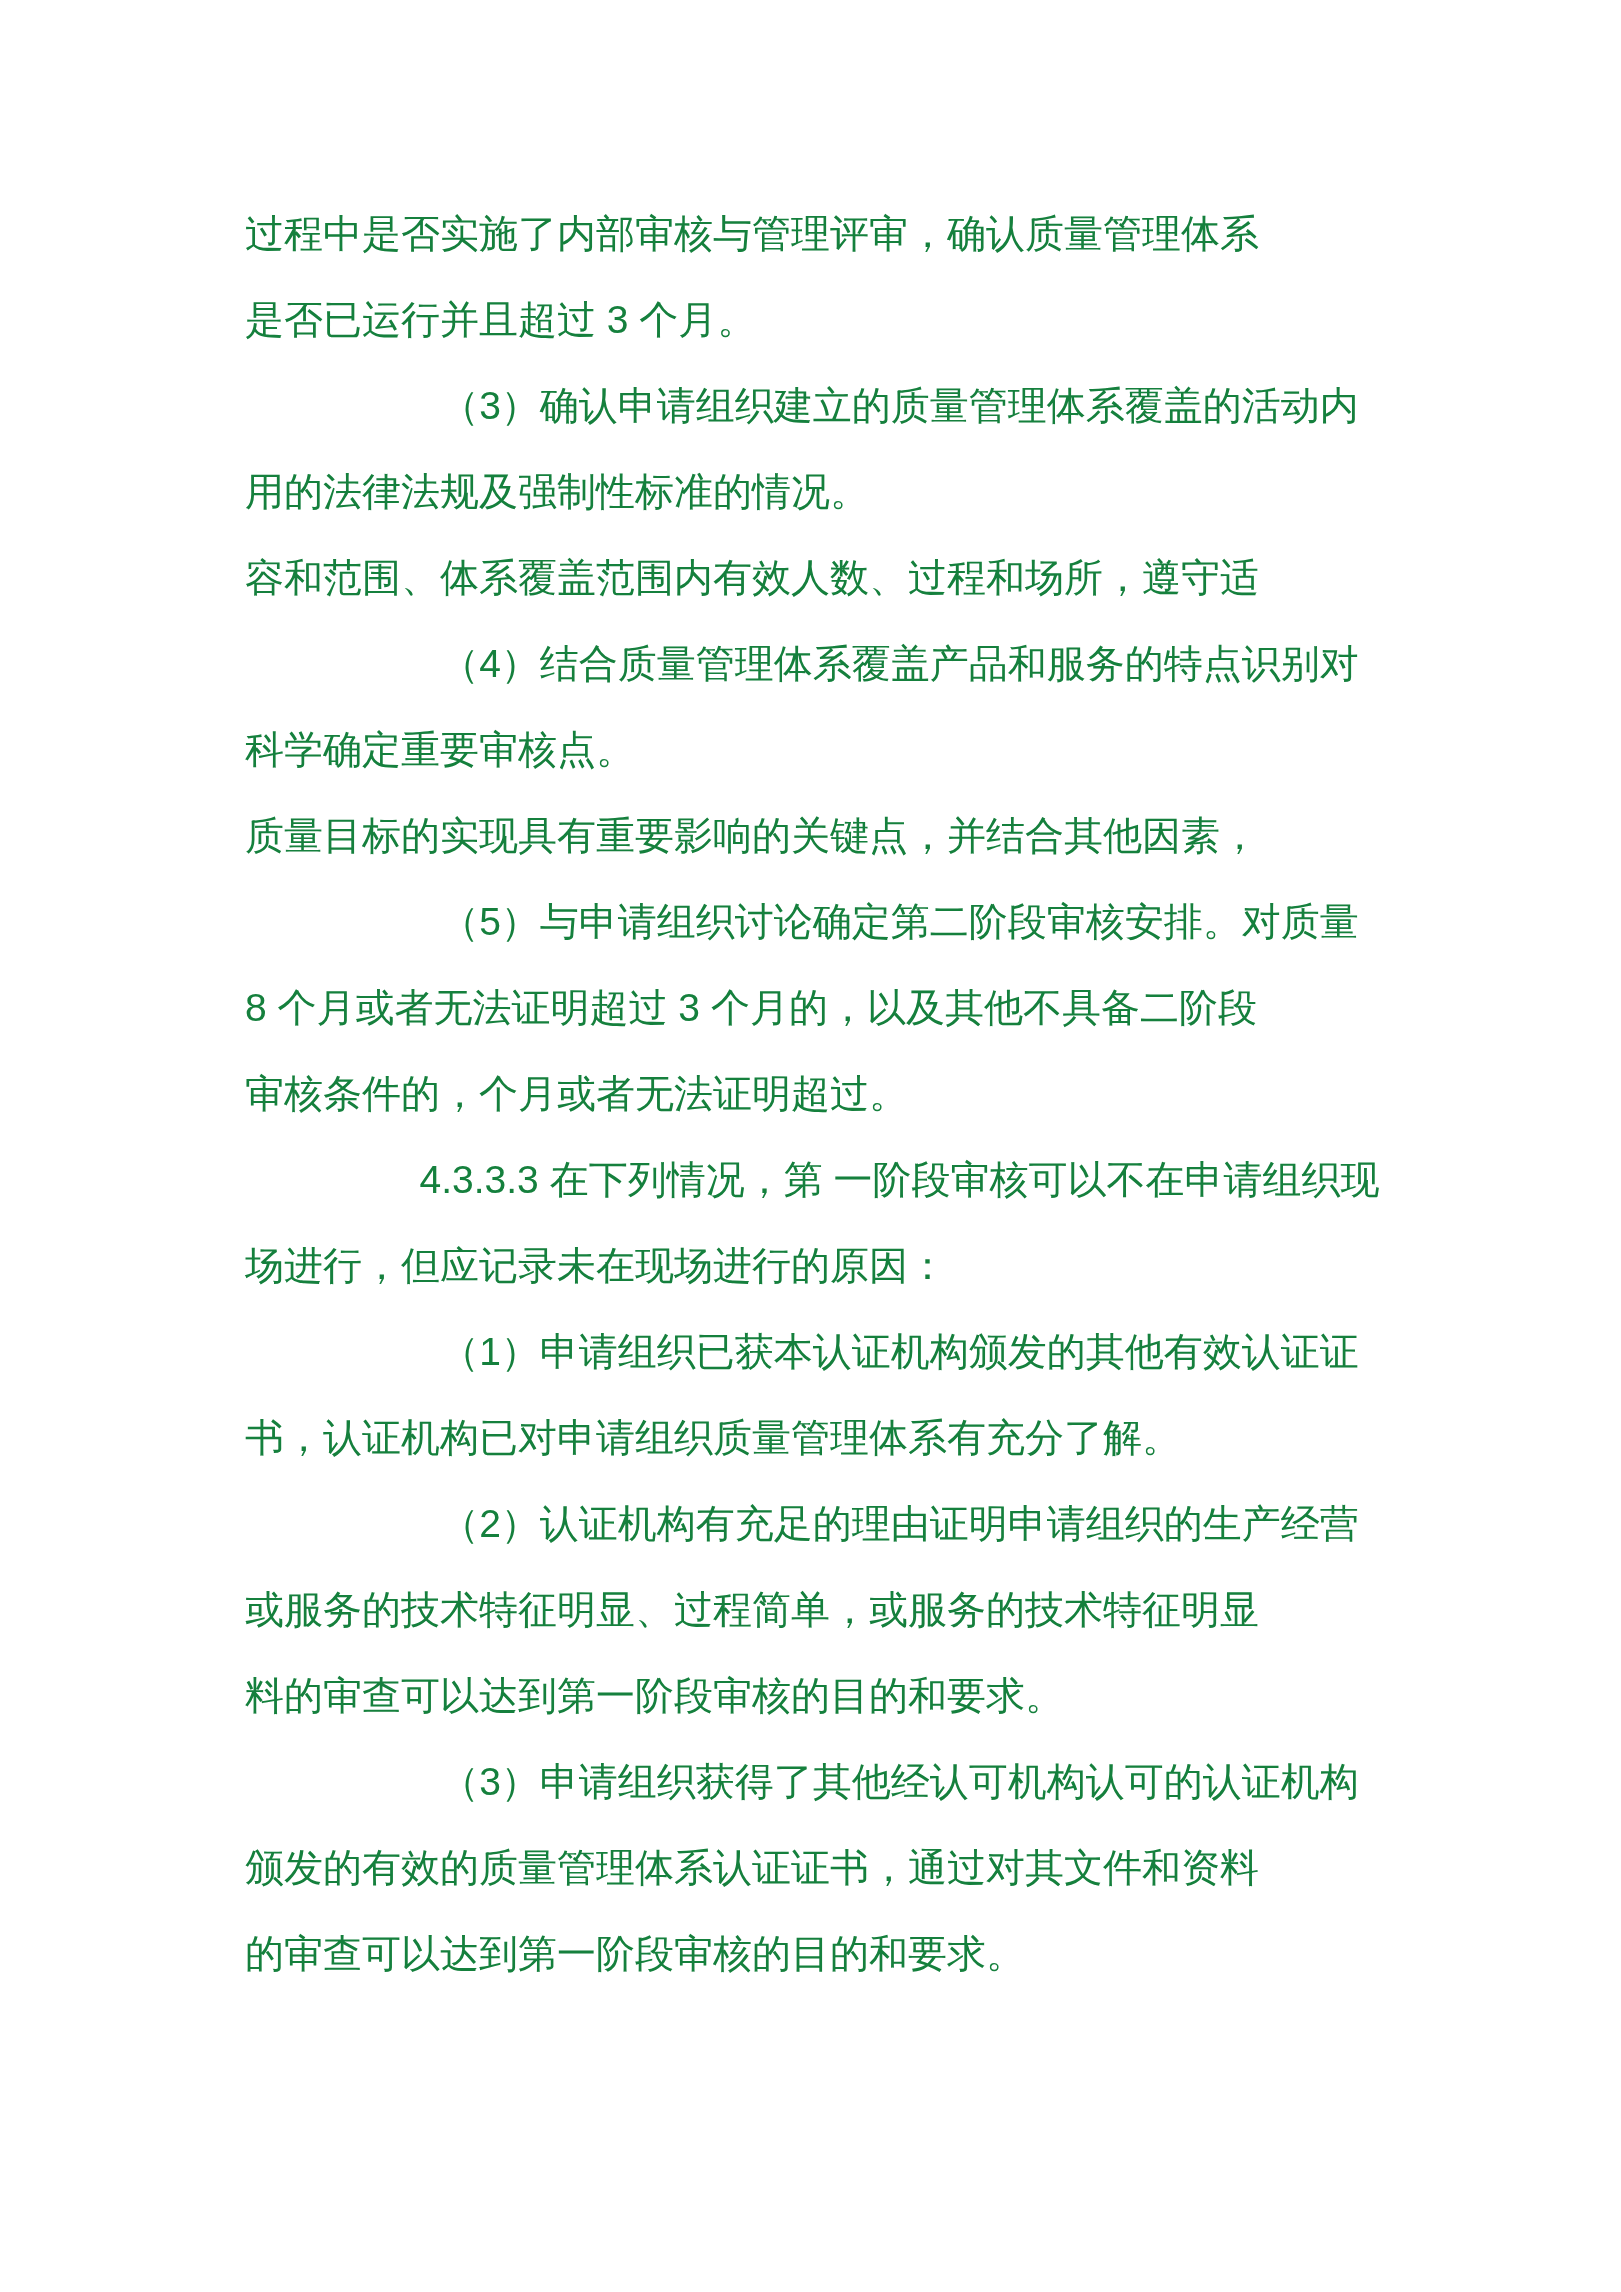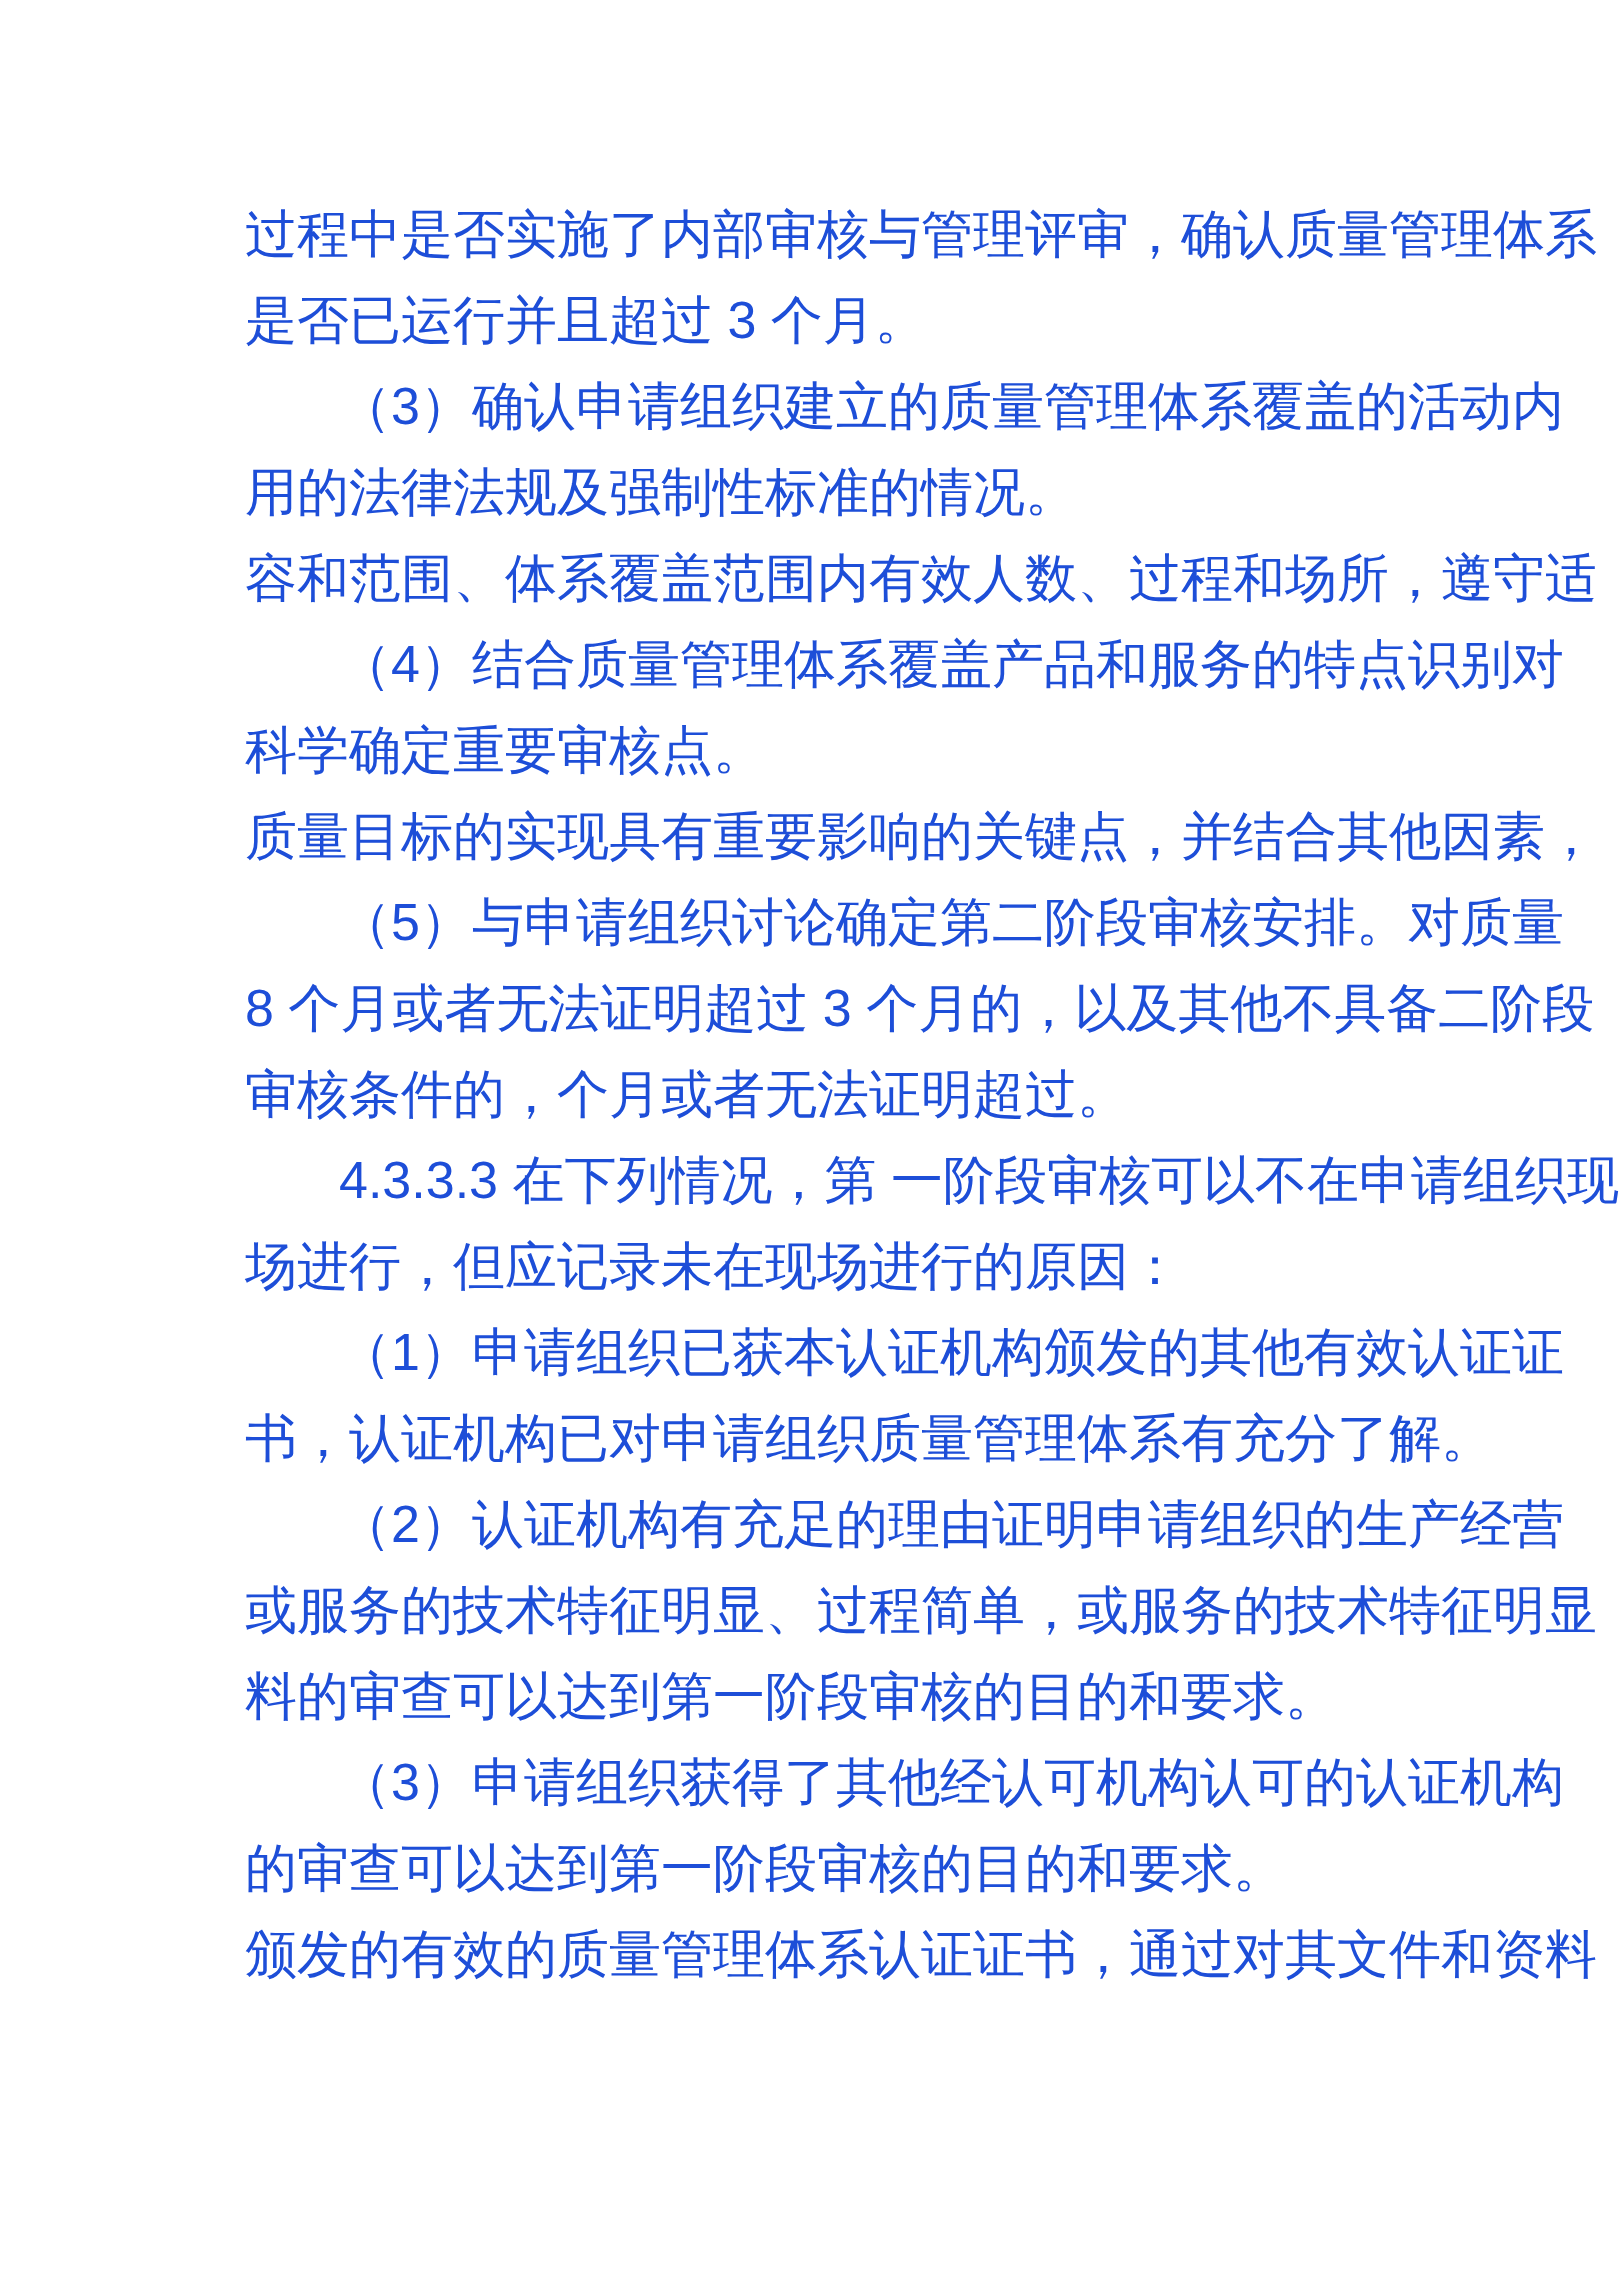--- a/index.html
+++ b/index.html
@@ -15,24 +15,24 @@
     overflow: hidden;
     font-family: "Liberation Sans", sans-serif;
   }
   .content {
     position: absolute;
     left: 245px;
     top: 191px;
     width: 1215px;
   }
   .line {
-    font-size: 52px;
+    font-size: 39px;
     line-height: 86px;
     height: 86px;
-    color: #1d4ed8;
+    color: #15803d;
     white-space: pre;
     letter-spacing: 0px;
     font-weight: 400;
   }
   .line.indent {
     padding-left: 94px;
     text-align: center;
   }
 </style>
 </head>
@@ -52,17 +52,17 @@
       <div class="line">8 个月或者无法证明超过 3 个月的，以及其他不具备二阶段</div>
       <div class="line">审核条件的，个月或者无法证明超过。</div>
       <div class="line indent">4.3.3.3 在下列情况，第 一阶段审核可以不在申请组织现</div>
       <div class="line">场进行，但应记录未在现场进行的原因：</div>
       <div class="line indent">（1）申请组织已获本认证机构颁发的其他有效认证证</div>
       <div class="line">书，认证机构已对申请组织质量管理体系有充分了解。</div>
       <div class="line indent">（2）认证机构有充足的理由证明申请组织的生产经营</div>
       <div class="line">或服务的技术特征明显、过程简单，或服务的技术特征明显</div>
       <div class="line">料的审查可以达到第一阶段审核的目的和要求。</div>
       <div class="line indent">（3）申请组织获得了其他经认可机构认可的认证机构</div>
+      <div class="line">颁发的有效的质量管理体系认证证书，通过对其文件和资料</div>
       <div class="line">的审查可以达到第一阶段审核的目的和要求。</div>
-      <div class="line">颁发的有效的质量管理体系认证证书，通过对其文件和资料</div>
     </div>
 </div>
 
 
 </body></html>

